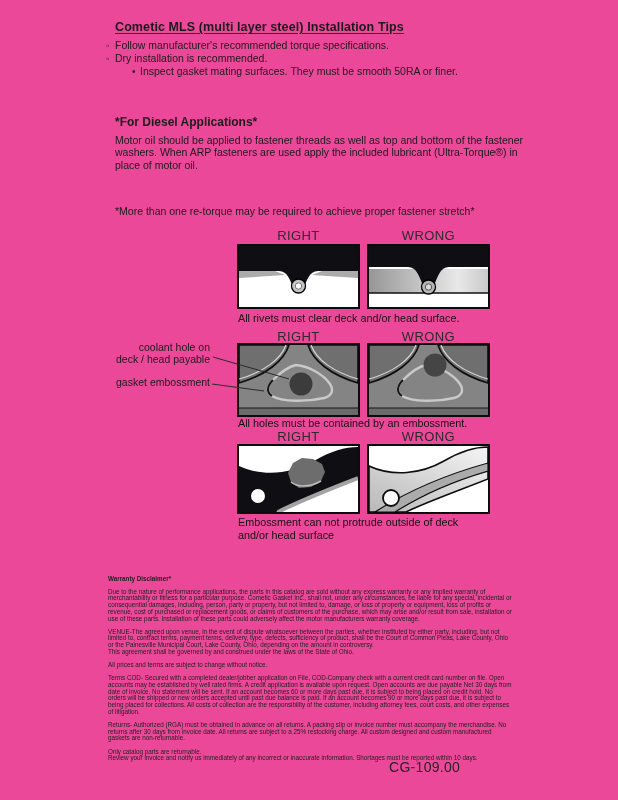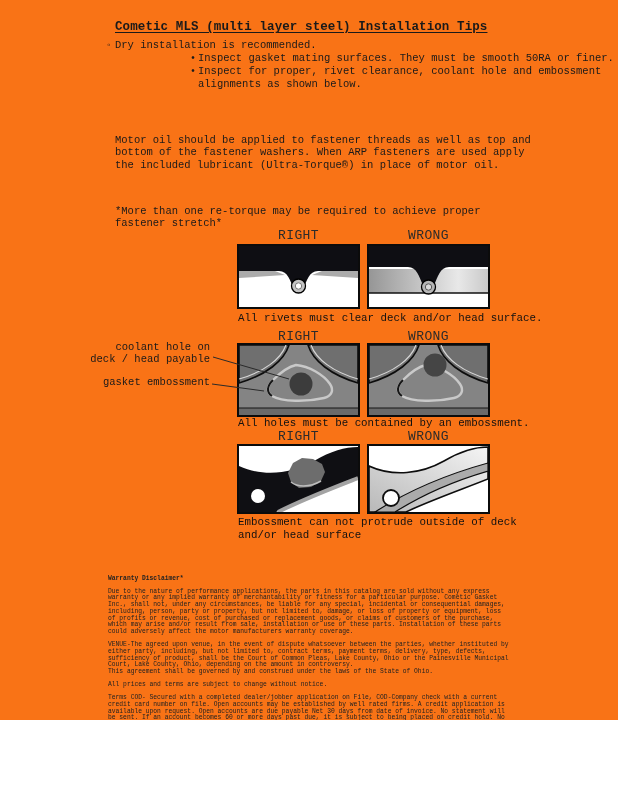--- a/index.html
+++ b/index.html
@@ -1,28 +1,28 @@
 <!DOCTYPE html>
 <html><head>
 <meta charset="utf-8">
 <style>
   html,body { margin:0; padding:0; background:#ffffff; }
   .page {
-    position:relative; width:618px; height:720px; background:#f97316;
-    font-family:Liberation Mono, monospace; color:#1a1a1a; overflow:hidden;
+    position:relative; width:618px; height:800px; background:#ec4899;
+    font-family:Liberation Sans, sans-serif; color:#1a1a1a; overflow:hidden;
   }
   .title {
     position:absolute; left:115px; top:20px; margin:0;
     font-size:12.5px; font-weight:bold; letter-spacing:0.1px;
     text-decoration:underline; text-decoration-thickness:1.3px; text-underline-offset:2px;
   }
   .intro { position:absolute; left:106px; top:39px; font-size:10.5px; line-height:13px; }
   .bullet { position:relative; padding-left:9px; }
   .bullet::before { content:"◦"; position:absolute; left:0; top:0; font-size:10px; }
-  .sub-bullet { position:relative; padding-left:8px; margin-left:84px; }
+  .sub-bullet { position:relative; padding-left:8px; margin-left:26px; }
   .sub-bullet::before { content:"•"; position:absolute; left:0; top:0; font-size:10px; }
   .diesel-heading { position:absolute; left:115px; top:115px; margin:0; font-size:12px; font-weight:bold; }
   .body-p { position:absolute; left:115px; width:418px; margin:0; font-size:10.5px; line-height:12.3px; }
   .p1 { top:134px; } .p2 { top:166px; } .note { top:205px; }
 
   .dg-label { position:absolute; width:123px; text-align:center; font-size:13px; color:#2b2b2b; letter-spacing:0.4px; }
   .dg-box { position:absolute; width:119px; border:2px solid #0b0b0b; background:#fff; }
   .dg-box svg { display:block; width:100%; height:100%; }
   .r1-label { top:228px; } .r1-box { top:244px; height:61px; }
   .r2-label { top:329px; } .r2-box { top:343px; height:70px; }
@@ -44,25 +44,26 @@
   .footer-code { position:absolute; left:389px; top:759px; font-size:14px; color:#222; letter-spacing:0.3px; }
 </style>
 </head>
 <body>
 
 <div class="page">
 
   <h1 class="title">Cometic MLS (multi layer steel) Installation Tips</h1>
 
   <div class="intro">
+    <div class="bullet">Follow manufacturer's recommended torque specifications.</div>
     <div class="bullet">Dry installation is recommended.</div>
     <div class="sub-bullet">Inspect gasket mating surfaces.  They must be smooth 50RA or finer.</div>
-    <div class="sub-bullet">Inspect for proper, rivet clearance, coolant hole and embossment alignments as shown below.</div>
   </div>
 
+  <h2 class="diesel-heading">*For Diesel Applications*</h2>
   <p class="body-p p1">Motor oil should be applied to fastener threads as well as top and bottom of the fastener washers. When ARP fasteners are used apply the included lubricant (Ultra-Torque®) in place of motor oil.</p>
   <p class="body-p note">*More than one re-torque may be required to achieve proper fastener stretch*</p>
 
   <div class="dg-label r1-label col-left">RIGHT</div>
   <div class="dg-label r1-label col-right">WRONG</div>
 
   <div class="dg-box r1-box col-left">
     <svg viewBox="0 0 119 61">
       <rect width="119" height="61" fill="#ffffff"></rect>
       <polygon points="0,25 36,25 46,29 0,32" fill="#ababab"></polygon>

